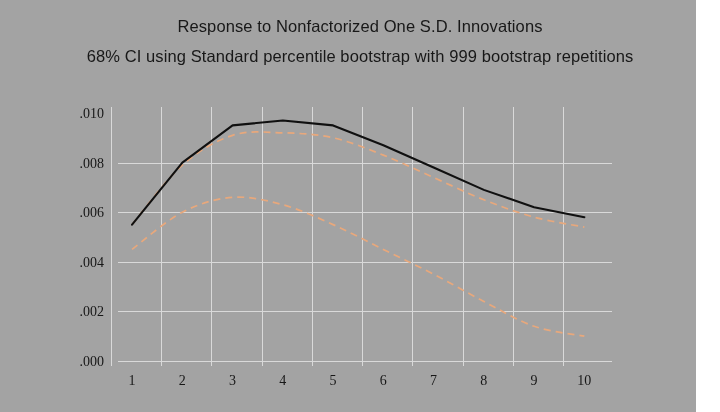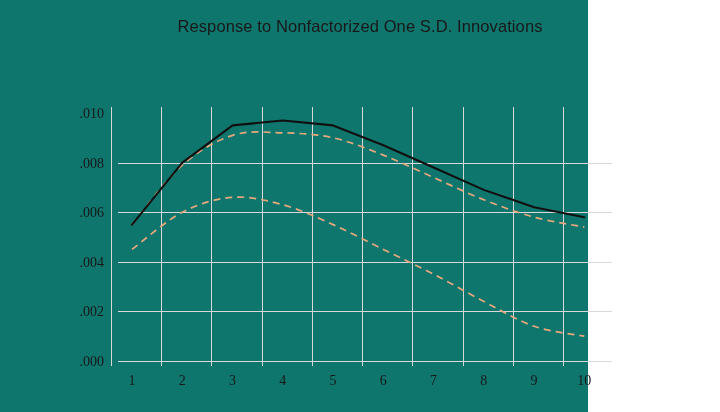--- a/index.html
+++ b/index.html
@@ -9,23 +9,23 @@
   }
   body {
     width: 720px;
     height: 412px;
     overflow: hidden;
     font-family: "Liberation Sans", sans-serif;
     color: #1a1a1a;
   }
   #chart-root {
     position: relative;
-    width: 588px;
+    width: 696px;
     height: 412px;
-    background: #0f766e;
+    background: #a3a3a3;
     text-decoration: underline;
   }
   .title-block {
     position: absolute;
     top: 14px;
     left: 0;
     width: 720px;
     text-align: center;
   }
   .chart-title {
@@ -85,20 +85,21 @@
     stroke-linecap: butt;
   }
 </style>
 </head>
 <body>
 
 <div id="chart-root">
 
   <div class="title-block">
     <div class="chart-title">Response to Nonfactorized One S.D. Innovations</div>
+    <div class="chart-subtitle">68% CI using Standard percentile bootstrap with 999 bootstrap repetitions</div>
   </div>
 
   <svg class="plot-svg" id="plot-svg" viewBox="0 0 720 412">
     <g id="grid-layer">
         <line x1="118" x2="612" y1="361.5" y2="361.5" class="gridline"></line>
         <line x1="118" x2="612" y1="311.9" y2="311.9" class="gridline"></line>
         <line x1="118" x2="612" y1="262.3" y2="262.3" class="gridline"></line>
         <line x1="118" x2="612" y1="212.70000000000002" y2="212.70000000000002" class="gridline"></line>
         <line x1="118" x2="612" y1="163.1" y2="163.1" class="gridline"></line>
         <line x1="111.5" x2="111.5" y1="107" y2="366" class="gridline"></line>

